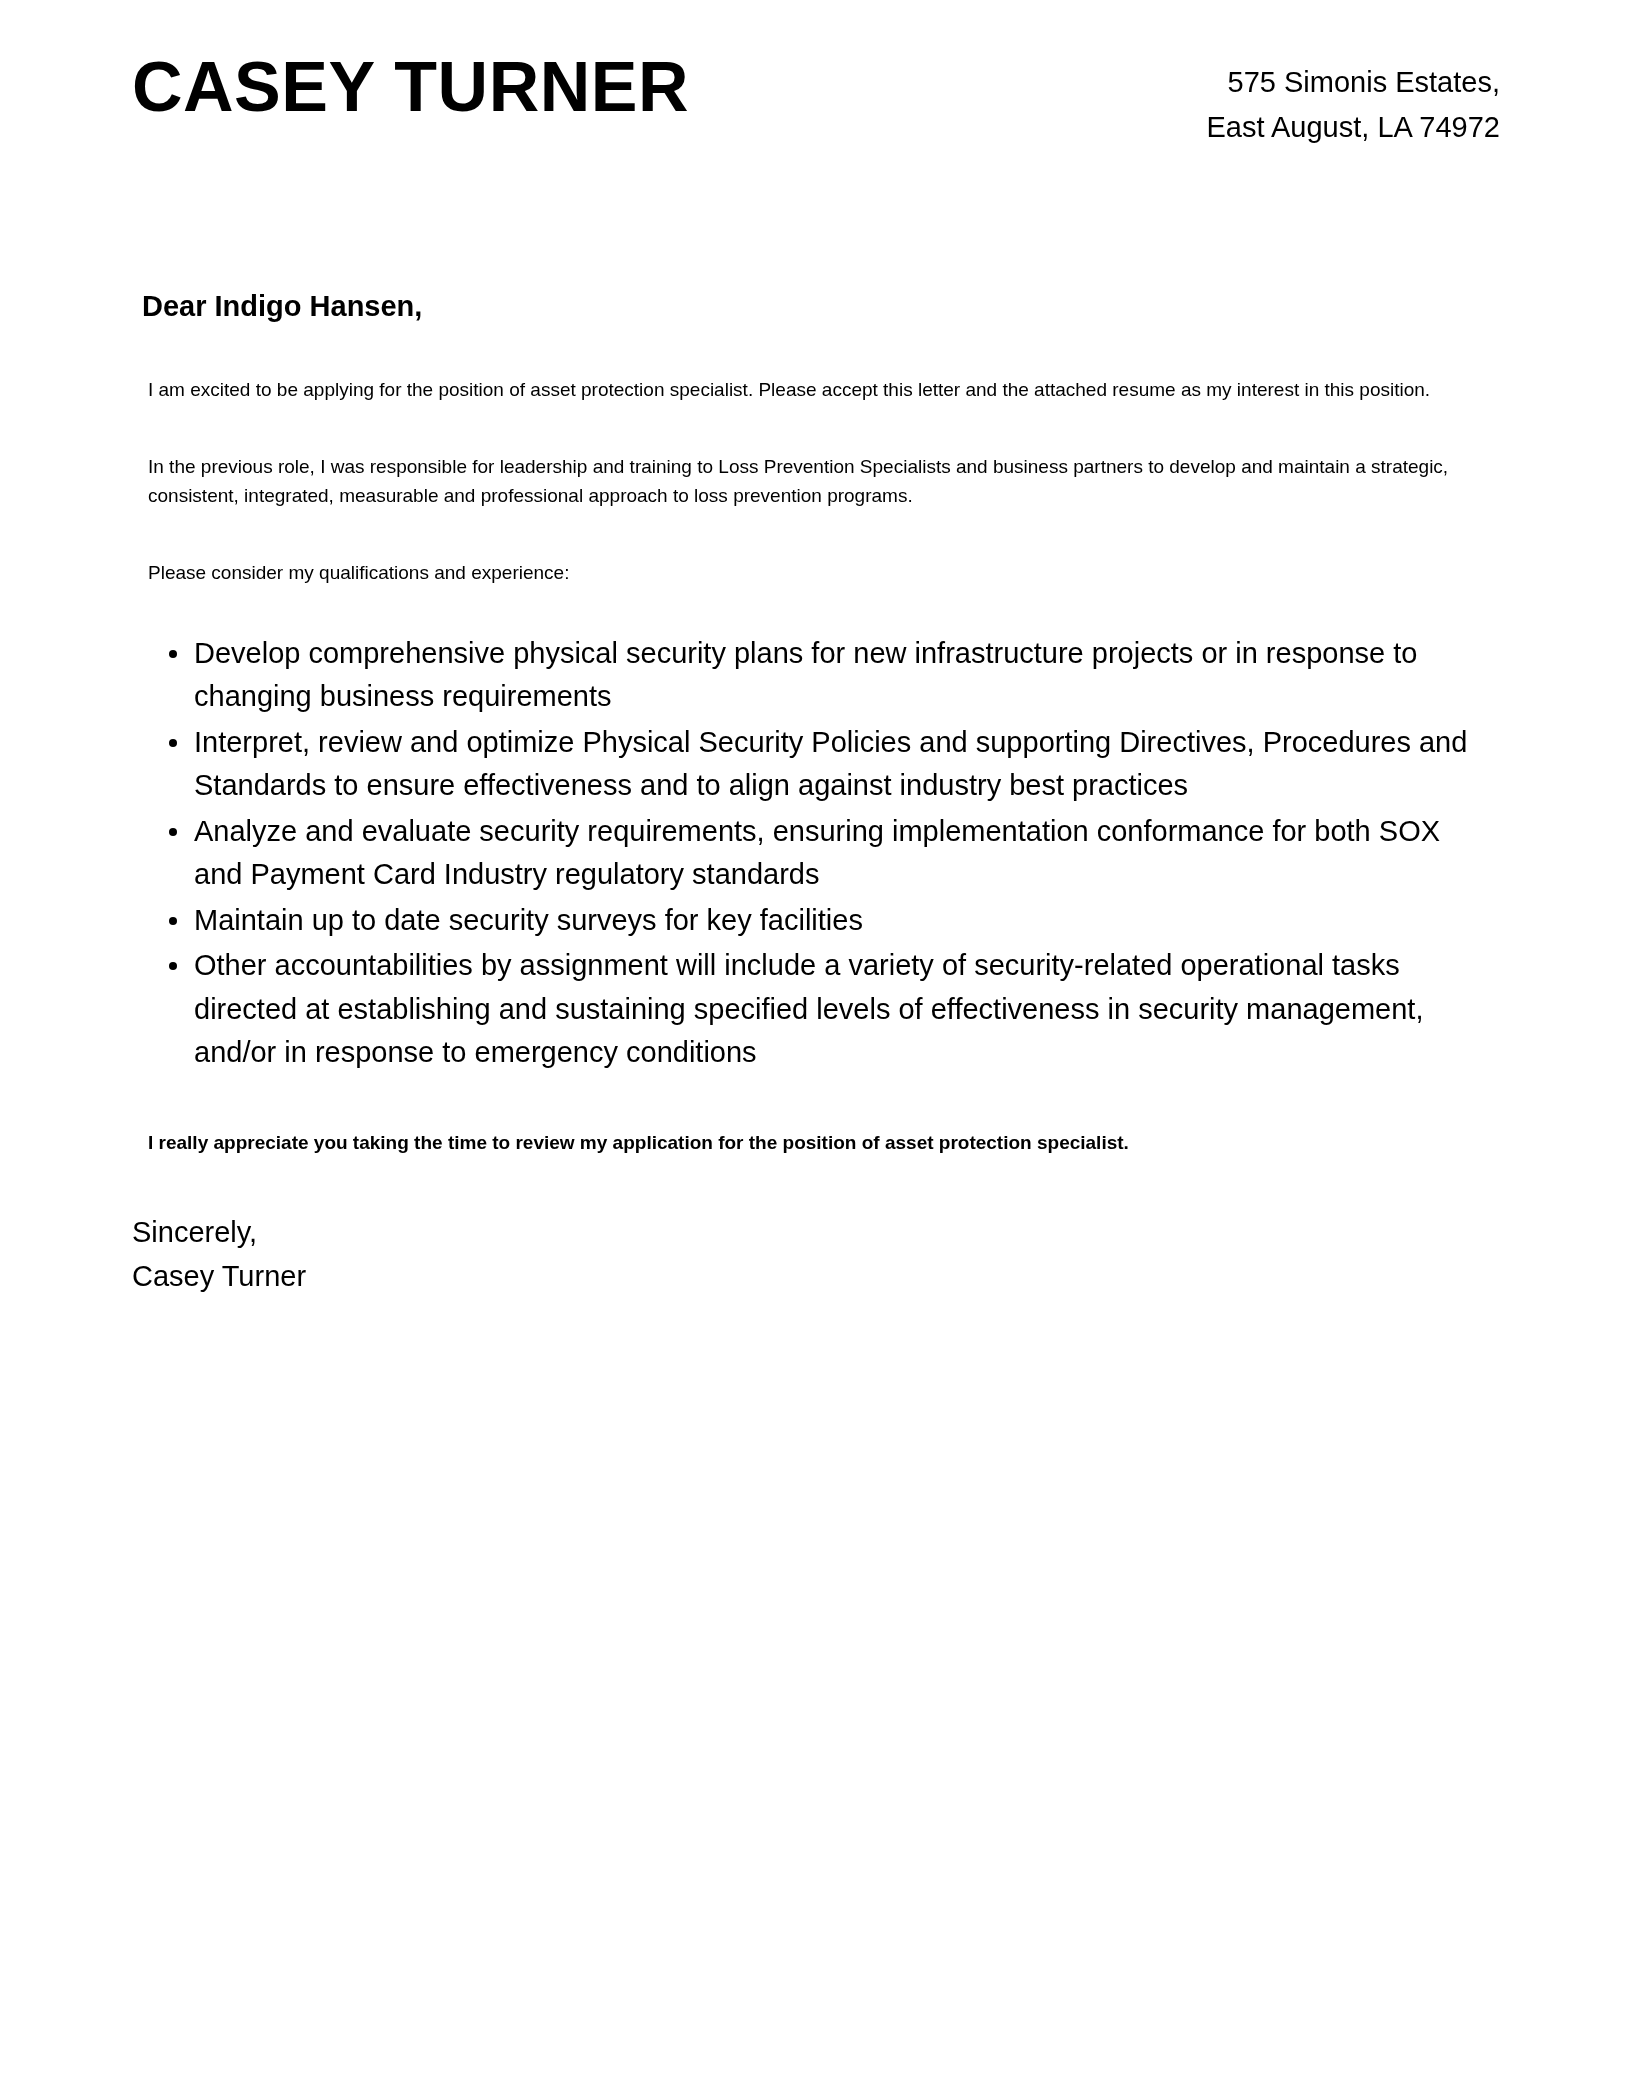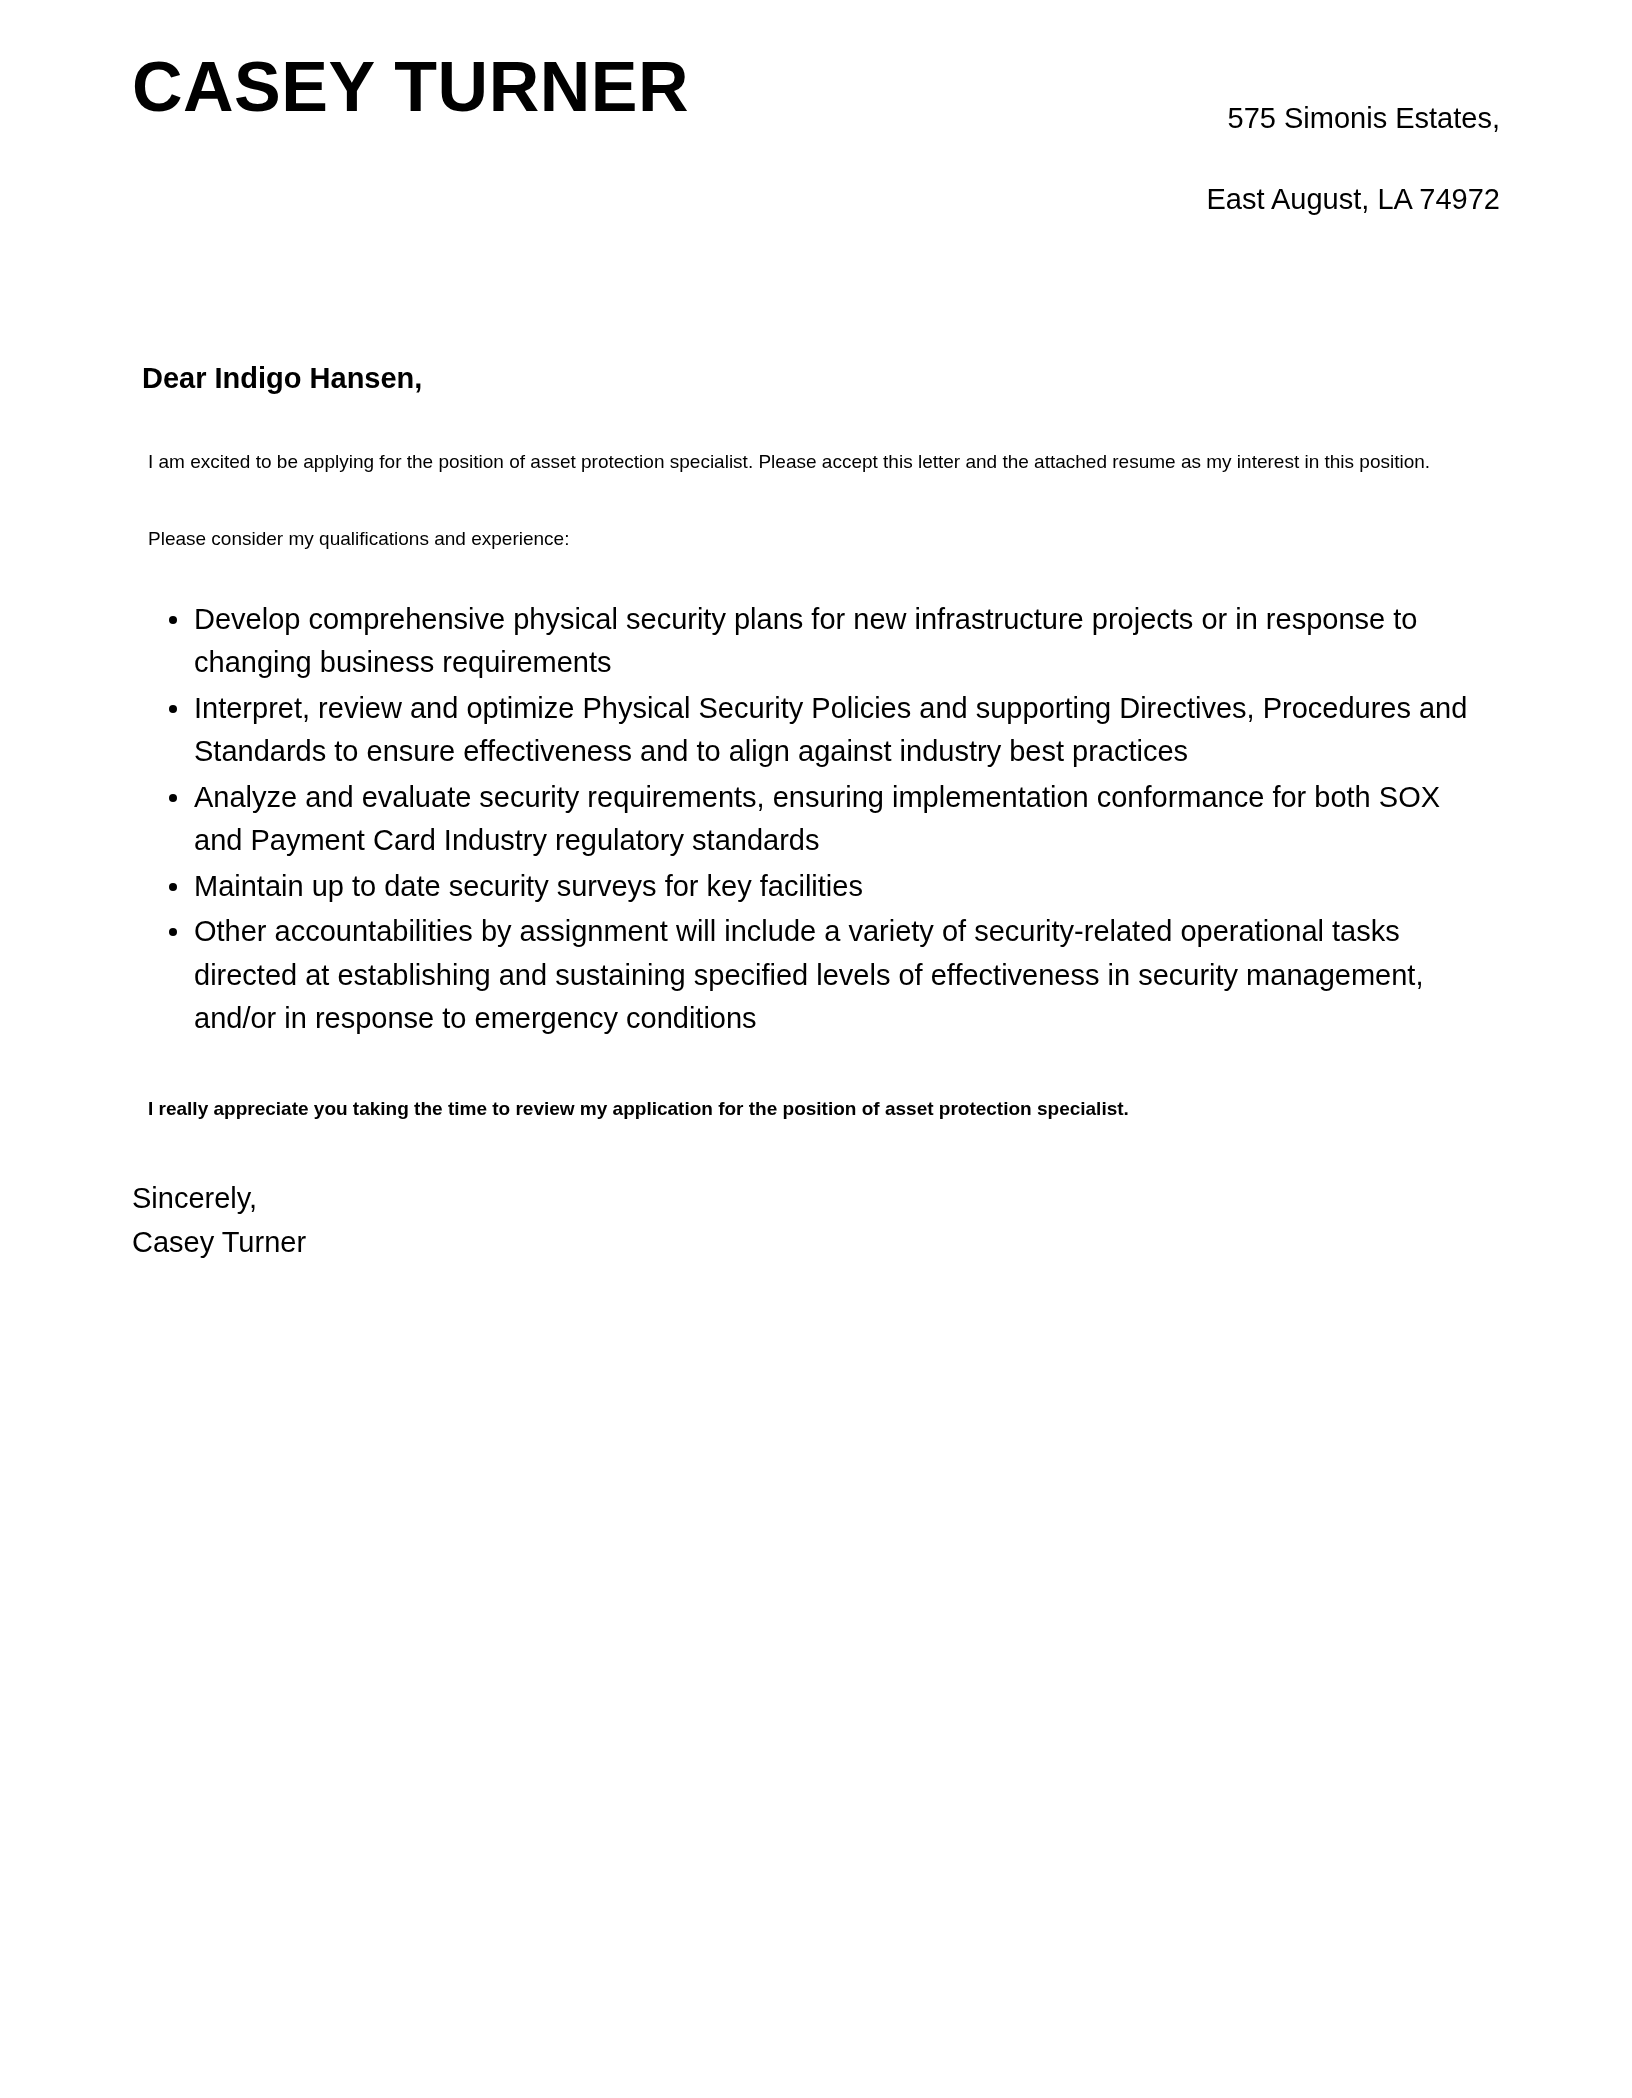--- a/index.html
+++ b/index.html
@@ -43,21 +43,21 @@
   }
 
   .sender-address {
     text-align: right;
     font-size: 29px;
     font-weight: 400;
     line-height: 1.55;
     padding-top: 8px;
     white-space: nowrap;
   }
-  .sender-address div { display: block; margin-top: 36px; }
+  .sender-address div { display: block; }
 
   
   .letter-body {
     padding: 0 132px;
     box-sizing: border-box;
     width: 1632px;
   }
 
   .salutation {
     font-size: 29px;
@@ -129,20 +129,21 @@
       <div>East August, LA 74972</div>
     </div>
   </div>
 
   <div class="letter-body">
 
     <p class="salutation">Dear Indigo Hansen,</p>
 
     <p class="para">I am excited to be applying for the position of asset protection specialist. Please accept this letter and the attached resume as my interest in this position.</p>
 
+    <p class="para">In the previous role, I was responsible for leadership and training to Loss Prevention Specialists and business partners to develop and maintain a strategic, consistent, integrated, measurable and professional approach to loss prevention programs.</p>
 
     <p class="para">Please consider my qualifications and experience:</p>
 
     <ul class="qualifications">
       <li>Develop comprehensive physical security plans for new infrastructure projects or in response to changing business requirements</li>
       <li>Interpret, review and optimize Physical Security Policies and supporting Directives, Procedures and Standards to ensure effectiveness and to align against industry best practices</li>
       <li>Analyze and evaluate security requirements, ensuring implementation conformance for both SOX and Payment Card Industry regulatory standards</li>
       <li>Maintain up to date security surveys for key facilities</li>
       <li>Other accountabilities by assignment will include a variety of security-related operational tasks directed at establishing and sustaining specified levels of effectiveness in security management, and/or in response to emergency conditions</li>
     </ul>

